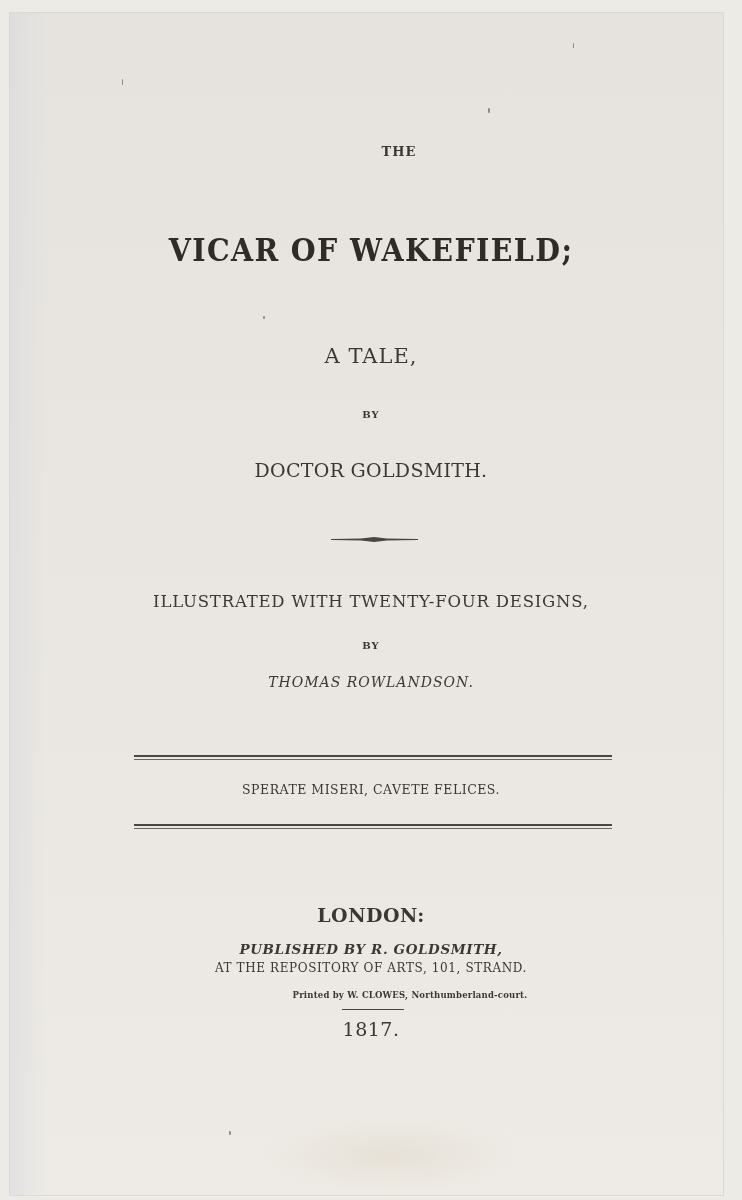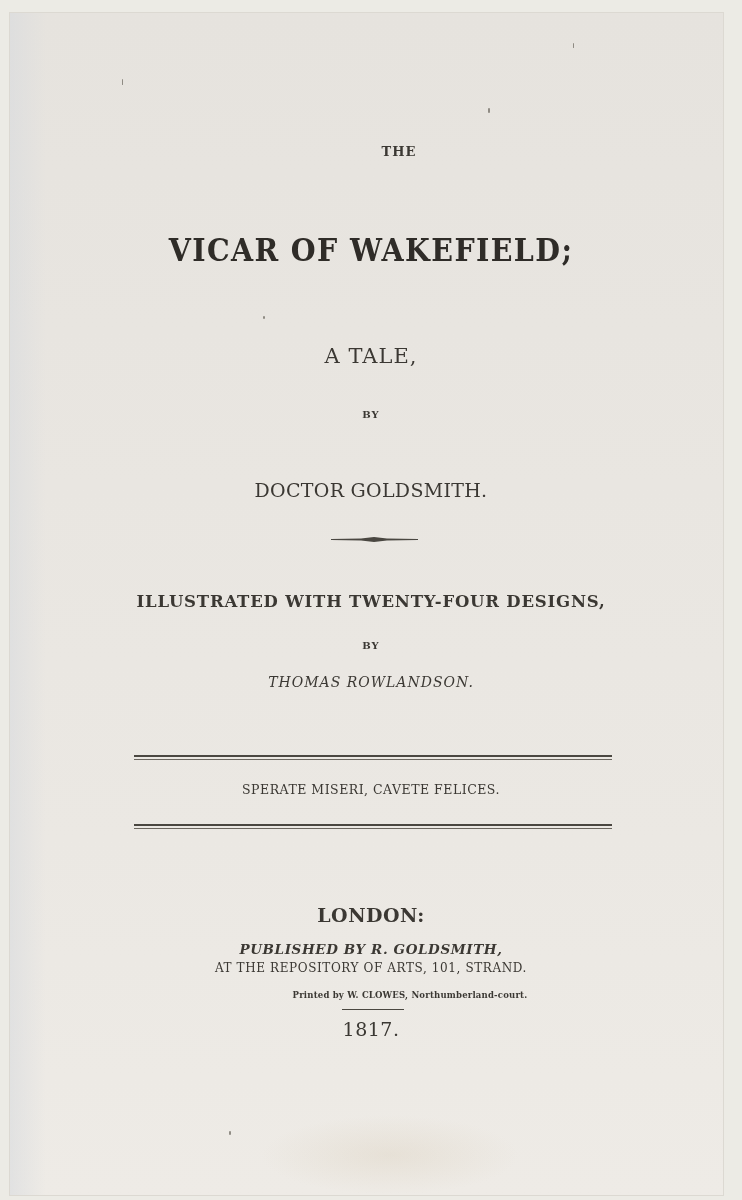--- a/index.html
+++ b/index.html
@@ -68,33 +68,32 @@
     .by1 {
       top: 409px;
       font-size: 10px;
       font-weight: bold;
       letter-spacing: 1px;
     }
     .author {
       top: 459px;
       font-size: 19px;
       letter-spacing: 0.3px;
-      margin-top: 20px;
     }
     .ornament {
       position: absolute;
       left: 331px;
       top: 537px;
       width: 87px;
       height: 5px;
     }
     .illustrated {
       top: 592px;
       font-size: 16.5px;
-      font-weight: bold;
+      font-weight: normal;
       letter-spacing: 0.8px;
     }
     .by2 {
       top: 640px;
       font-size: 10px;
       font-weight: bold;
       letter-spacing: 1px;
     }
     .illustrator {
       top: 674px;

